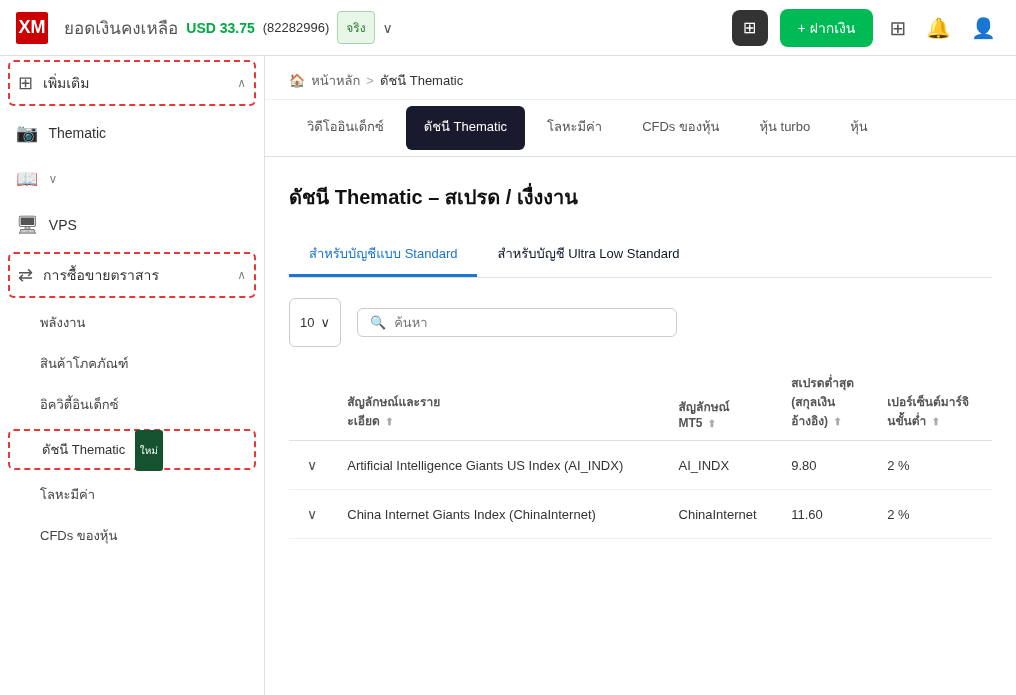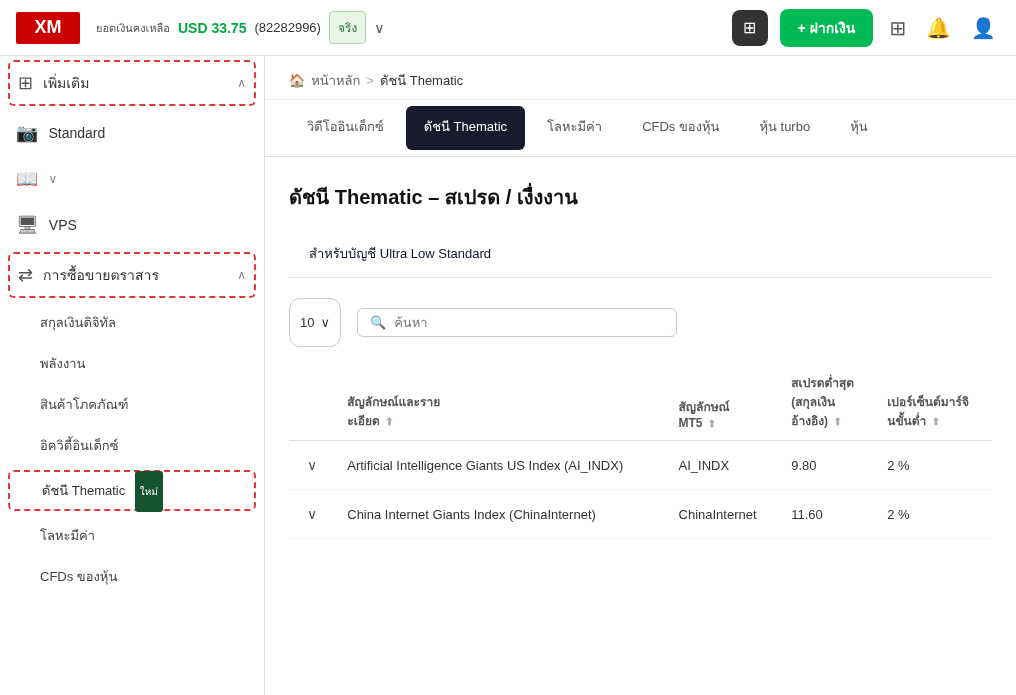--- a/index.html
+++ b/index.html
@@ -12,38 +12,38 @@
       background: #fff;
       height: 56px;
       padding: 0 16px;
       border-bottom: 1px solid #e0e0e0;
       gap: 16px;
       position: fixed;
       top: 0; left: 0; right: 0;
       z-index: 100;
     }
     .logo {
-      width: 64px;
+      width: 32px;
       height: 32px;
       background: #cc0000;
       display: flex;
       align-items: center;
       justify-content: center;
       color: white;
       font-weight: 900;
       font-size: 18px;
       border-radius: 2px;
     }
     .balance-area {
       display: flex;
       align-items: center;
       gap: 8px;
       flex: 1;
     }
-    .balance-label { color: #555; font-size: 11px; }
+    .balance-label { color: #555; font-size: 17px; }
     .balance-amount { color: #00aa44; font-weight: 700; font-size: 14px; }
     .balance-account { color: #333; font-size: 13px; }
     .badge-tag {
       background: #e8f5e9;
       color: #2e7d32;
       border: 1px solid #a5d6a7;
       border-radius: 4px;
       padding: 6px 8px;
       font-size: 12px;
     }
@@ -63,21 +63,21 @@
       color: white;
       font-size: 16px;
     }
     .btn-deposit {
       background: #00bb55;
       color: white;
       border: none;
       border-radius: 8px;
       padding: 8px 18px;
       font-size: 14px;
-      font-weight: 700;
+      font-weight: 400;
       cursor: pointer;
       display: flex; align-items: center; gap: 6px;
     }
     .icon-btn {
       background: none;
       border: none;
       cursor: pointer;
       font-size: 20px;
       color: #555;
       padding: 4px;
@@ -225,21 +225,21 @@
     .table-controls {
       display: flex;
       align-items: center;
       gap: 16px;
       margin-bottom: 16px;
     }
     .select-count {
       display: flex;
       align-items: center;
       border: 1px solid #ccc;
-      border-radius: 11px;
+      border-radius: 6px;
       padding: 16px 10px;
       gap: 6px;
       cursor: pointer;
       background: #fff;
       font-size: 13px;
     }
     .search-box {
       display: flex;
       align-items: center;
       border: 1px solid #ccc;
@@ -327,40 +327,39 @@
     <div class="sidebar-scroll">
 
       <div class="sidebar-item sidebar-item-dashed">
         <span class="icon">⊞</span>
         <span class="label">เพิ่มเติม</span>
         <span class="chevron">∧</span>
       </div>
 
       <div class="sidebar-item">
         <span class="icon">📷</span>
-        <span class="label">Standard</span>
+        <span class="label">Thematic</span>
       </div>
 
       <div class="sidebar-item">
         <span class="icon">📖</span>
         <span class="chevron">∨</span>
       </div>
 
       <div class="sidebar-item">
         <span class="icon">🖥</span>
         <span class="label">VPS</span>
       </div>
 
       <div class="sidebar-item sidebar-item-dashed">
         <span class="icon">⇄</span>
         <span class="label">การซื้อขายตราสาร</span>
         <span class="chevron">∧</span>
       </div>
 
-      <div class="sub-item">สกุลเงินดิจิทัล</div>
       <div class="sub-item">พลังงาน</div>
       <div class="sub-item">สินค้าโภคภัณฑ์</div>
       <div class="sub-item">อิควิตี้อินเด็กซ์</div>
 
       <div class="sub-item active-sub">
         <span>ดัชนี Thematic</span>
         <span class="badge-new">ใหม่</span>
       </div>
 
       <div class="sub-item">โลหะมีค่า</div>
@@ -384,20 +383,21 @@
         <div class="tab-item">โลหะมีค่า</div>
         <div class="tab-item">CFDs ของหุ้น</div>
         <div class="tab-item">หุ้น turbo</div>
         <div class="tab-item">หุ้น</div>
       </div>
 
       <div class="content-area">
         <h2 class="page-title">ดัชนี Thematic – สเปรด / เงื่งงาน</h2>
 
         <div class="sub-tabs">
+          <div class="sub-tab active">สำหรับบัญชีแบบ Standard</div>
           <div class="sub-tab">สำหรับบัญชี Ultra Low Standard</div>
         </div>
 
         <div class="table-controls">
           <div class="select-count">
             <span>10</span>
             <span>∨</span>
           </div>
           <div class="search-box">
             <span>🔍</span>

